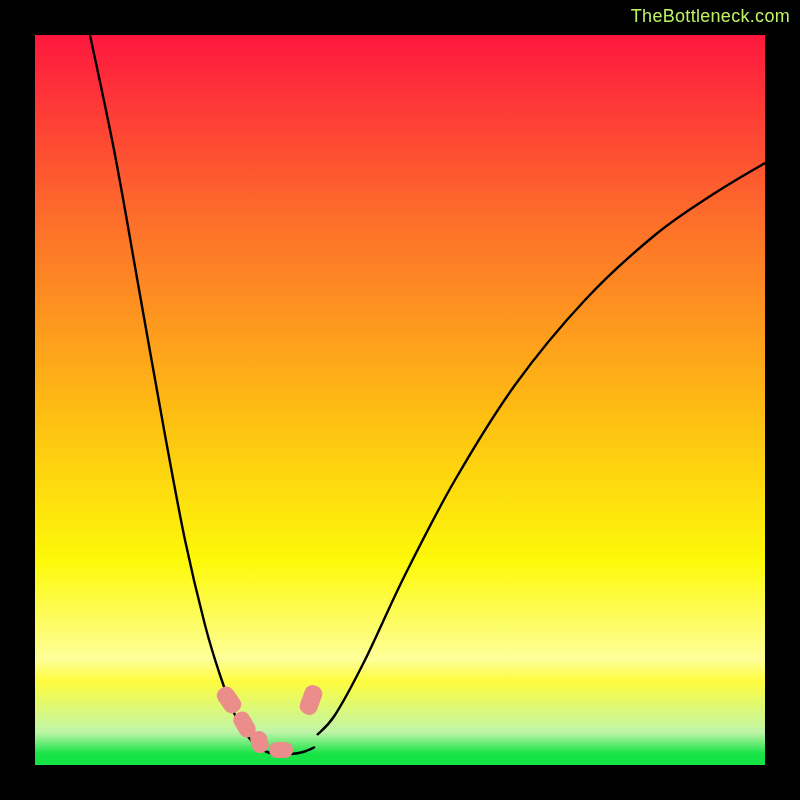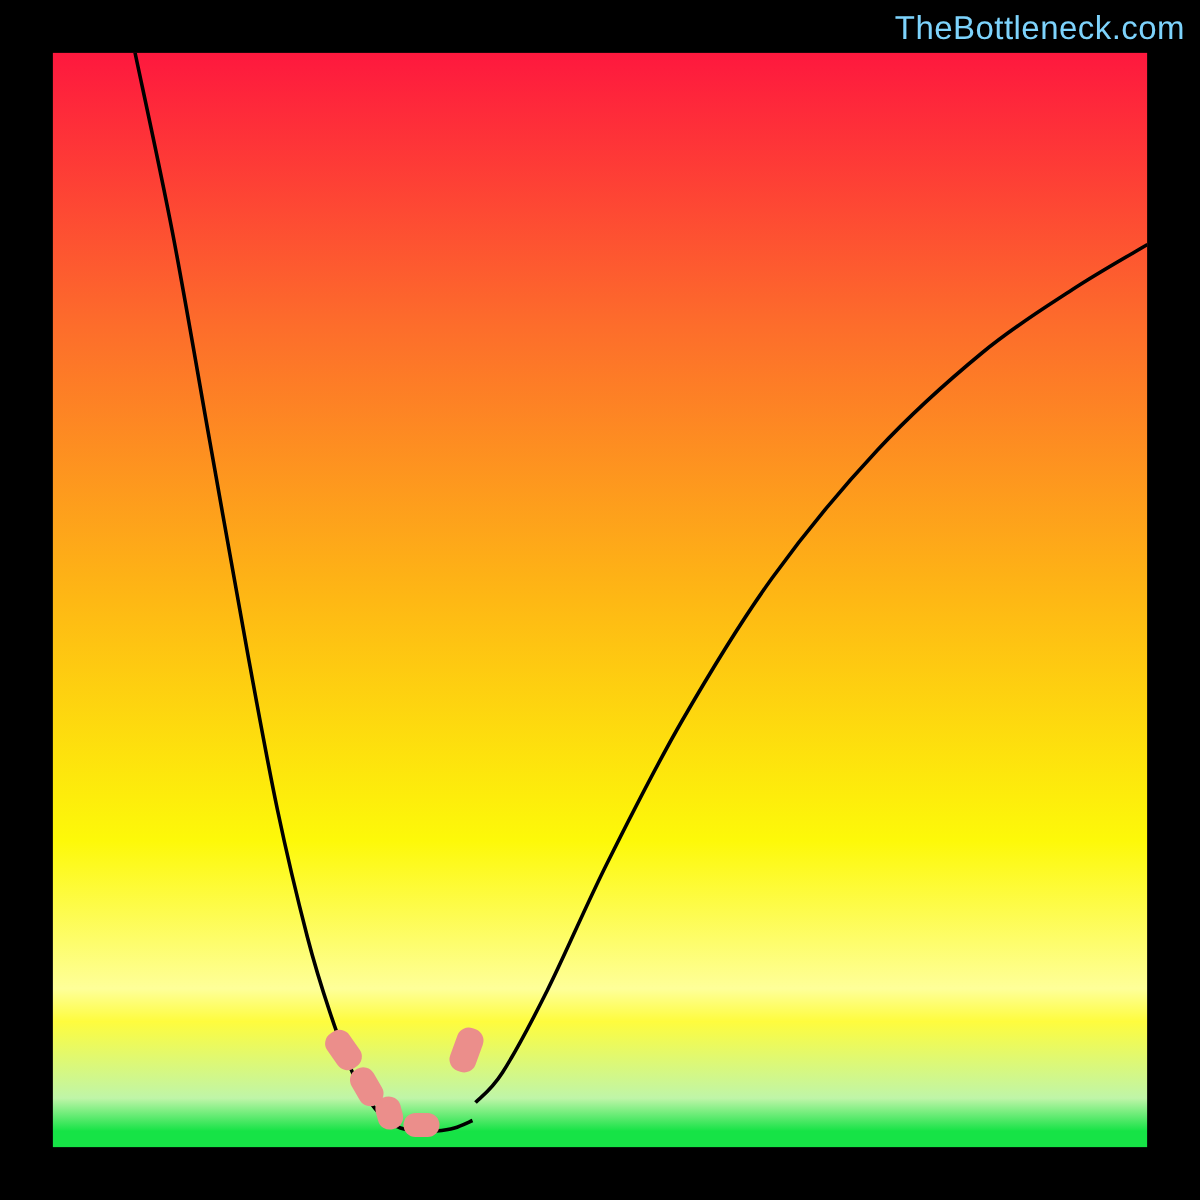--- a/index.html
+++ b/index.html
@@ -14,22 +14,22 @@
   .stage {
     position: relative;
     width: 800px;
     height: 800px;
     background: #000;
   }
   .watermark {
     position: absolute;
     top: 6px;
     right: 10px;
-    color: #7dd3fc;
-    font-size: 22px;
+    color: #bef264;
+    font-size: 18px;
     font-weight: 500;
     letter-spacing: 0.3px;
     z-index: 50;
   }
   .plot-area {
     position: absolute;
     left: 35px;
     top: 35px;
     width: 730px;
     height: 730px;

